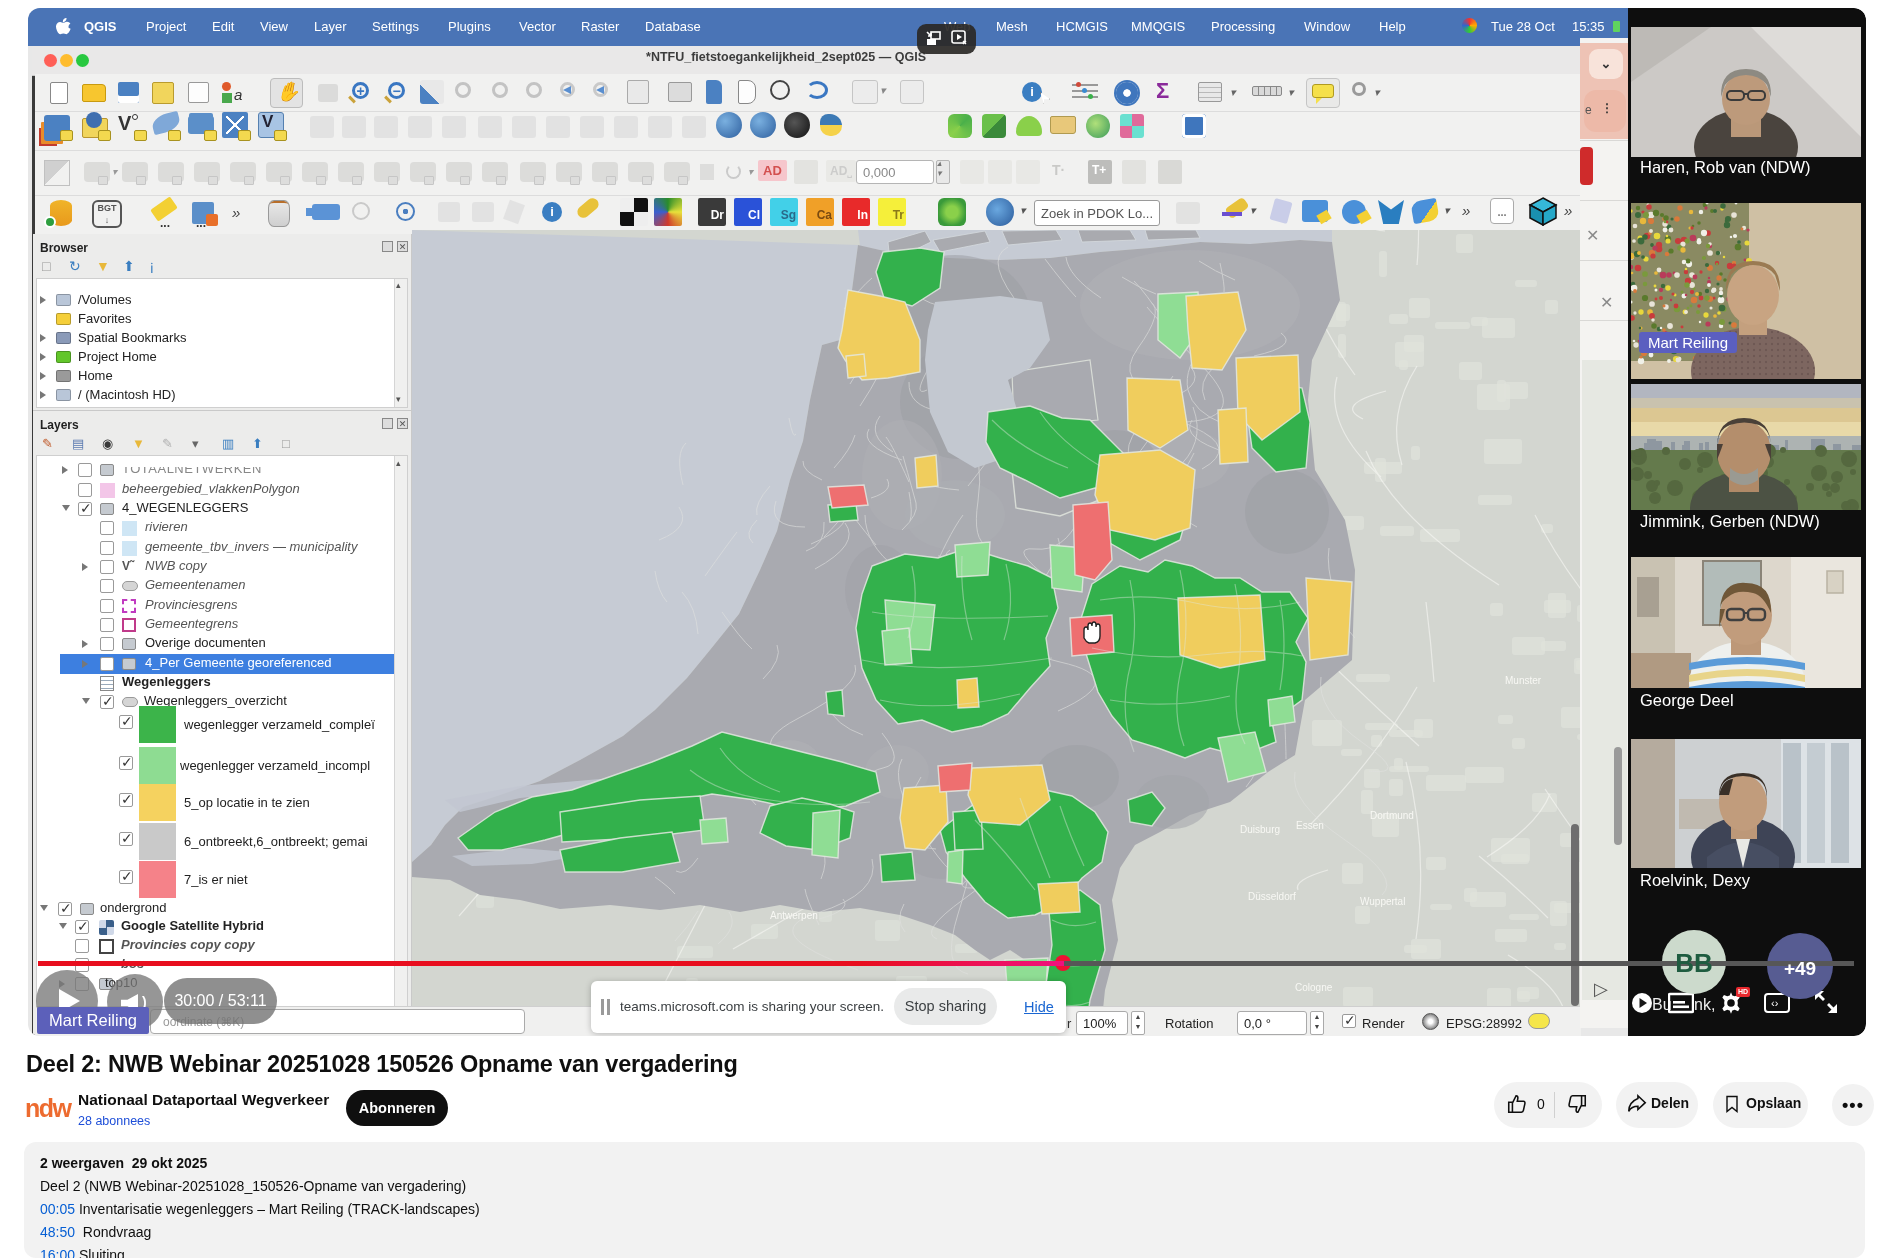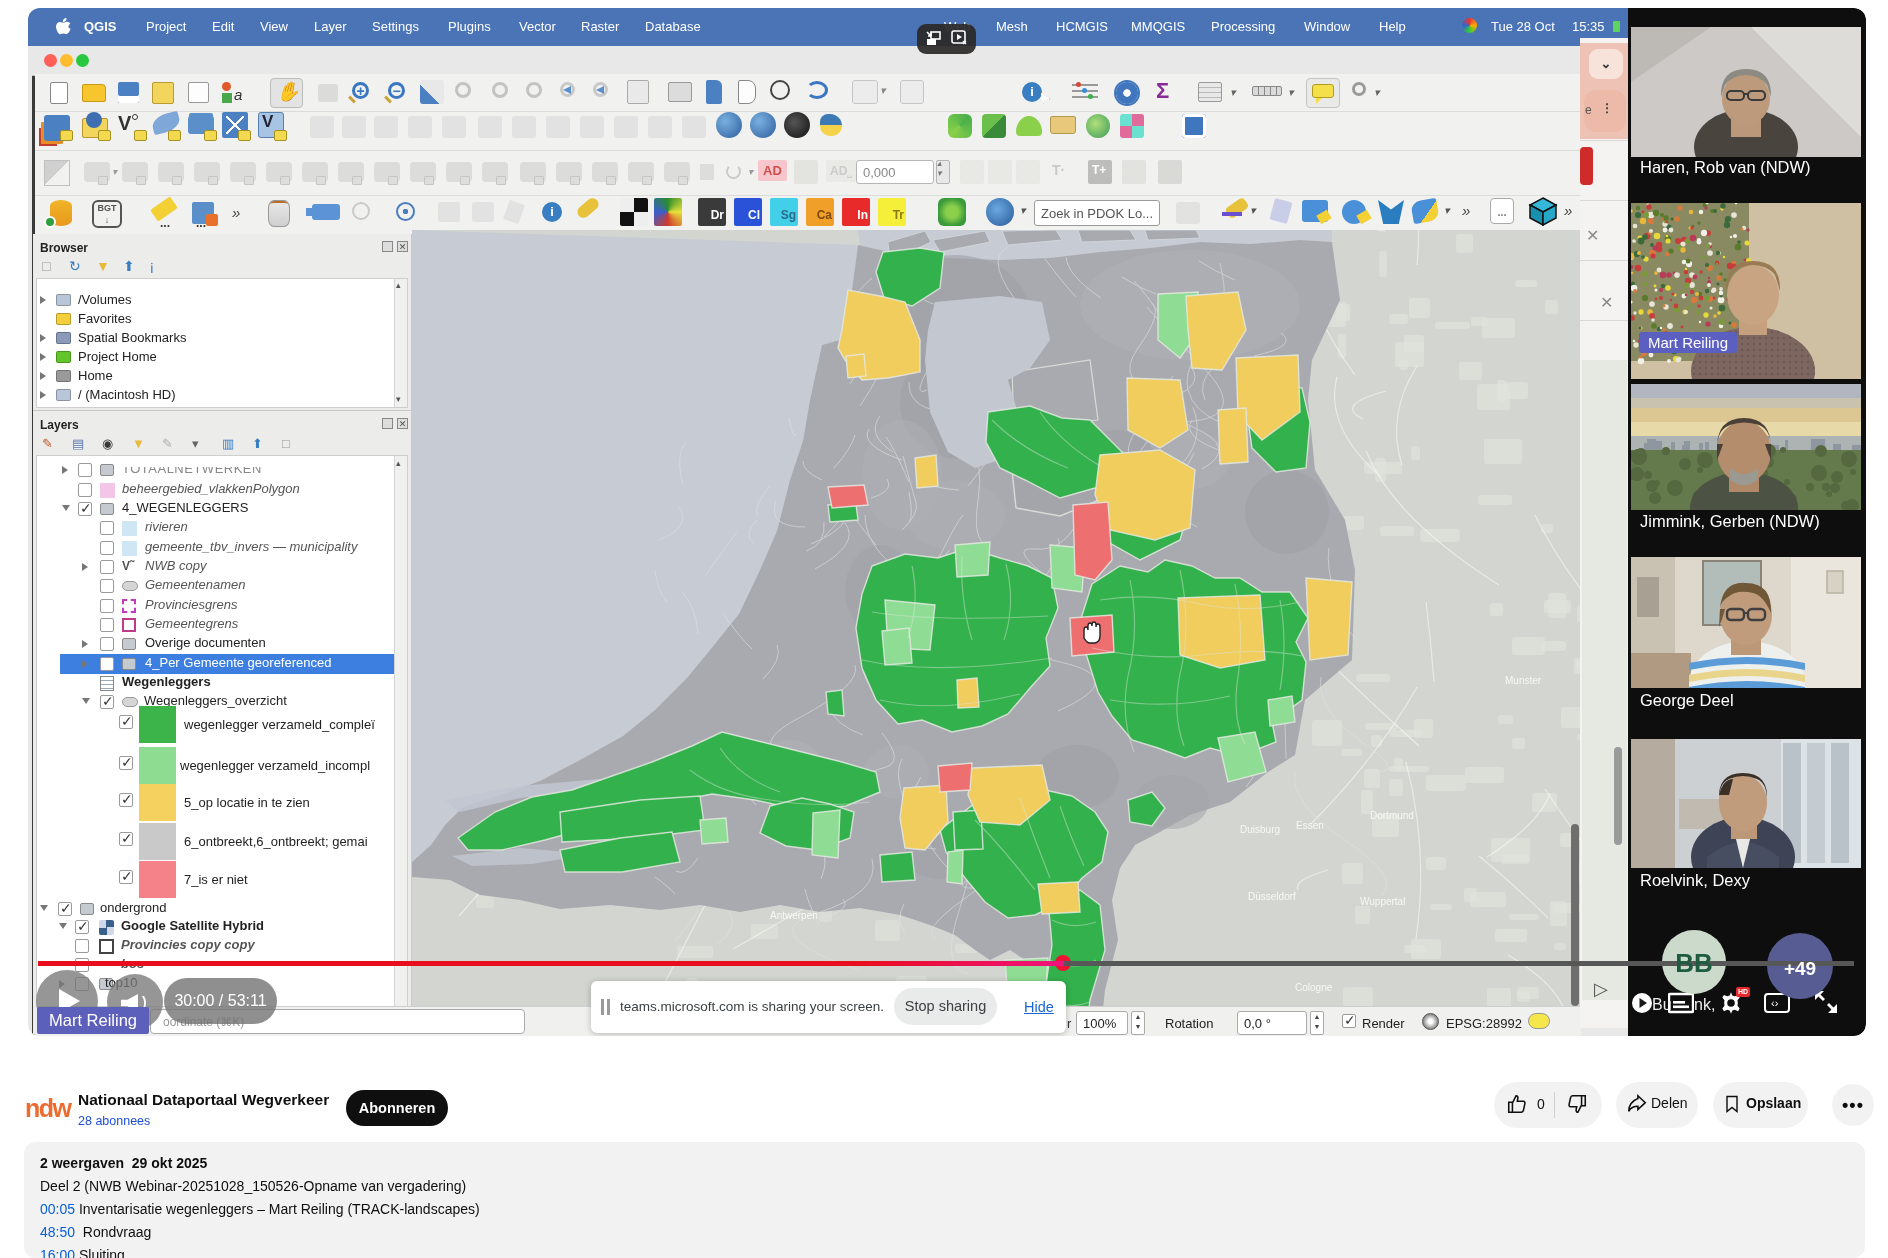--- a/index.html
+++ b/index.html
@@ -58,20 +58,21 @@
         <span style="left:1434px;top:10px;width:15px;height:15px;border-radius:50%;background:conic-gradient(#e33,#fa0,#3c3,#36c,#e33);display:block"></span>
         <span style="left:1463px">Tue 28 Oct</span>
         <span style="left:1544px">15:35</span>
         <span style="left:1585px;top:13px;width:7px;height:11px;background:#5fd35f;border-radius:1px;display:block"></span>
       </div>
       <div class="qwin"></div>
       <div class="titlebar"></div>
       <div class="tl" style="left:16px;background:#ff5f57"></div>
       <div class="tl" style="left:32px;background:#febc2e"></div>
       <div class="tl" style="left:48px;background:#28c840"></div>
+      <div class="wtitle">*NTFU_fietstoegankelijkheid_2sept025 — QGIS</div>
       <div class="tbrow" style="top:66px;height:38px"></div>
       <div class="tbrow" style="top:104px;height:39px"></div>
       <div class="tbrow" style="top:143px;height:45px"></div>
       <div class="tbrow" style="top:188px;height:43px"></div>
       <i class="ic" style="left:22px;top:74px;width:18px;height:22px;background:#fff;border:1.5px solid #888;border-radius:2px"></i>
       <i class="ic" style="left:54px;top:76px;width:24px;height:18px;background:#f7c62f;border-radius:2px 4px 2px 2px;border:1px solid #c89a10"></i>
       <i class="ic" style="left:90px;top:74px;width:21px;height:21px;background:#4b81c2;border-radius:2px;box-shadow:inset 0 -7px 0 #fff,inset 0 -9px 0 #4b81c2"></i>
       <i class="ic" style="left:124px;top:74px;width:22px;height:22px;background:#f1d55c;border:1.5px solid #b99b2e;border-radius:2px"></i>
       <i class="ic" style="left:160px;top:74px;width:21px;height:21px;background:#fdfdfd;border:1.5px solid #999;border-radius:2px"></i>
       <i class="ic" style="left:194px;top:74px;width:9px;height:9px;background:#e05a2b;border-radius:50%"></i>
@@ -1257,40 +1258,41 @@
         <rect x="1" y="2" width="24" height="18" rx="3" fill="none" stroke="#fff" stroke-width="2"></rect>
         <text x="7" y="15" fill="#fff" font-size="11" font-family="Liberation Sans">‹›</text>
       </svg>
       <svg class="ab" style="left:1784px;top:980px" width="28" height="28" viewBox="0 0 28 28">
         <g fill="#fff">
           <path d="M3,12 L3,3 L12,3 L8.5,6.5 L13,11 L11,13 L6.5,8.5 Z"></path>
           <path d="M16,25 L25,25 L25,16 L21.5,19.5 L17,15 L15,17 L19.5,21.5 Z"></path>
         </g>
       </svg>
     </div>
+    <div class="yt-title">Deel 2: NWB Webinar 20251028 150526 Opname van vergadering</div>
     <div class="ab" style="left:25px;top:1094px;color:#ED6B2F;font-weight:bold;font-size:25px;letter-spacing:-1.5px">ndw</div>
     <div class="ab" style="left:78px;top:1091px;font-size:15.5px;font-weight:bold;color:#0f0f0f">Nationaal Dataportaal Wegverkeer</div>
     <div class="ab" style="left:78px;top:1114px;font-size:12.5px;color:#1d4ed8">28 abonnees</div>
     <div class="pill" style="left:346px;top:1090px;width:102px;background:#0f0f0f;color:#fff;font-weight:bold;font-size:14.5px">Abonneren</div>
     <div class="pill" style="left:1494px;top:1082px;width:108px;height:46px;border-radius:23px"></div>
     <svg class="ab" style="left:1506px;top:1093px" width="22" height="22" viewBox="0 0 24 24">
       <path d="M3,10 L7,10 L7,21 L3,21 Z M7,11 L11,3 Q13,3 13,5.5 L12.3,9 L19,9 Q21,9.2 20.6,11.5 L19,19 Q18.6,20.8 16.8,21 L7,21 Z" fill="none" stroke="#0f0f0f" stroke-width="1.7"></path>
     </svg>
     <div class="ab" style="left:1537px;top:1096px;font-size:14px;color:#0f0f0f">0</div>
     <div class="ab" style="left:1554px;top:1092px;width:1px;height:26px;background:#d0d0d0"></div>
     <svg class="ab" style="left:1566px;top:1093px" width="22" height="22" viewBox="0 0 24 24">
       <g transform="rotate(180 12 12)">
         <path d="M3,10 L7,10 L7,21 L3,21 Z M7,11 L11,3 Q13,3 13,5.5 L12.3,9 L19,9 Q21,9.2 20.6,11.5 L19,19 Q18.6,20.8 16.8,21 L7,21 Z" fill="none" stroke="#0f0f0f" stroke-width="1.7"></path>
       </g>
     </svg>
     <div class="pill" style="left:1616px;top:1082px;width:82px;height:46px;border-radius:23px"></div>
     <svg class="ab" style="left:1626px;top:1093px" width="22" height="22" viewBox="0 0 24 24">
       <path d="M13,6 L13,3 L21,10.5 L13,18 L13,14.5 Q6,14.5 3,20 Q3,10 13,6 Z" fill="none" stroke="#0f0f0f" stroke-width="1.7"></path>
     </svg>
-    <div class="ab" style="left:1651px;top:1095px;font-size:14px;font-weight:normal;color:#0f0f0f">Delen</div>
+    <div class="ab" style="left:1651px;top:1095px;font-size:14px;font-weight:bold;color:#0f0f0f">Delen</div>
     <div class="pill" style="left:1713px;top:1082px;width:95px;height:46px;border-radius:23px"></div>
     <svg class="ab" style="left:1722px;top:1093px" width="20" height="22" viewBox="0 0 24 24">
       <path d="M6,3 L18,3 L18,21 L12,16 L6,21 Z" fill="none" stroke="#0f0f0f" stroke-width="1.7"></path>
     </svg>
     <div class="ab" style="left:1746px;top:1095px;font-size:14px;font-weight:bold;color:#0f0f0f">Opslaan</div>
     <div class="pill" style="left:1832px;top:1084px;width:42px;height:42px;border-radius:50%;font-size:18px;letter-spacing:1px">•••</div>
     <div class="descbox"></div>
     <div class="ab" style="left:40px;top:1155px;font-size:14px;font-weight:bold;color:#0f0f0f">2 weergaven&nbsp;&nbsp;29 okt 2025</div>
     <div class="ab" style="left:40px;top:1178px;font-size:14px;color:#0f0f0f">Deel 2 (NWB Webinar-20251028_150526-Opname van vergadering)</div>
     <div class="ab" style="left:40px;top:1201px;font-size:14px;color:#0f0f0f"><span class="ts">00:05</span> Inventarisatie wegenleggers – Mart Reiling (TRACK-landscapes)</div>

